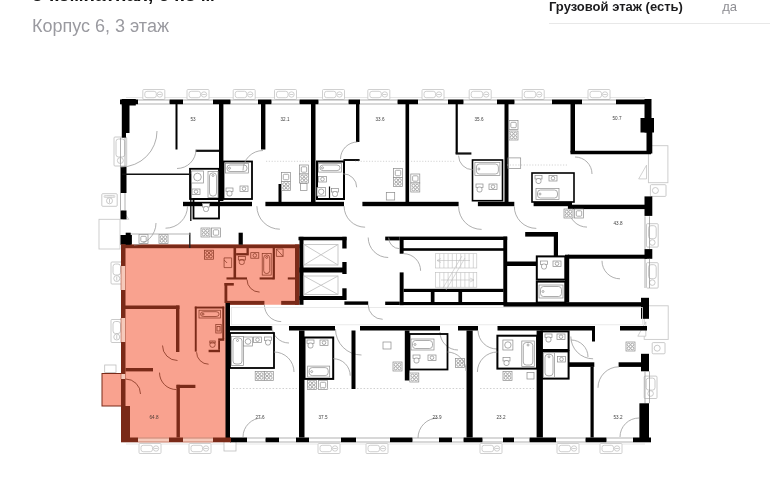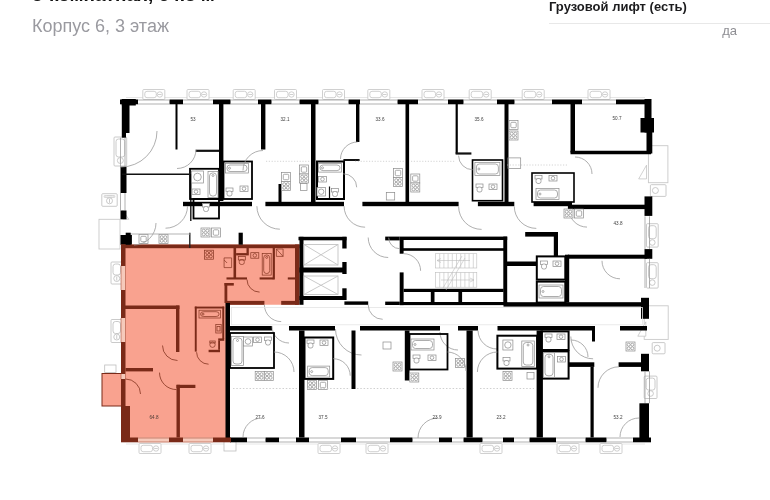--- a/index.html
+++ b/index.html
@@ -1,26 +1,26 @@
 <!DOCTYPE html>
 <html><head><meta charset="utf-8"><style>
 html,body{margin:0;padding:0;background:#fff;width:770px;height:500px;overflow:hidden;}
 body{font-family:"Liberation Sans", sans-serif;position:relative;}
 .t1{position:absolute;left:32px;top:-16px;font-size:19px;font-weight:bold;color:#111;}
 .t2{position:absolute;left:32px;top:16px;font-size:18px;color:#9a9aa0;}
 .t3{position:absolute;left:549px;top:-1px;font-size:13px;font-weight:bold;color:#1c1c1e;}
-.t4{position:absolute;left:703px;top:-1px;font-size:13px;color:#8e8e93;width:34px;text-align:right;margin-top:24px;}
+.t4{position:absolute;left:703px;top:-1px;font-size:13px;color:#8e8e93;width:34px;text-align:right;}
 .hr{position:absolute;left:549px;top:23px;width:221px;height:1px;background:#e8e8e8;}
 </style></head><body>
 
 <div class="t1">3-комнатная, 64.8 м²</div>
 
 <div class="t2">Корпус 6, 3 этаж</div>
 
-<div class="t3">Грузовой лифт (есть)</div>
+<div class="t3">Грузовой этаж (есть)</div>
 
 <div class="t4">да</div>
 
 <div class="hr"></div>
 <svg width="770" height="500" viewBox="0 0 770 500" style="position:absolute;left:0;top:0">
 
 <line x1="126" y1="97.5" x2="645" y2="97.5" stroke="#e0e0e0" stroke-width="0.8"></line>
 
 <g stroke="#c4c4c4" stroke-width="0.8" fill="#ffffff">
       <rect x="142.8" y="89.5" width="22" height="10" rx="1"></rect>

